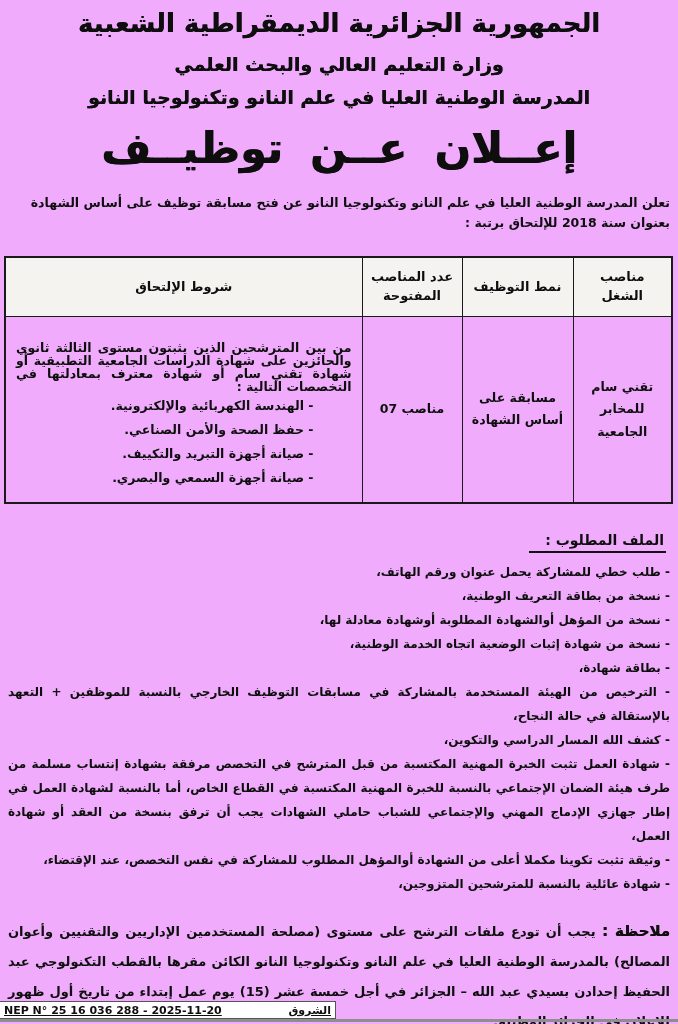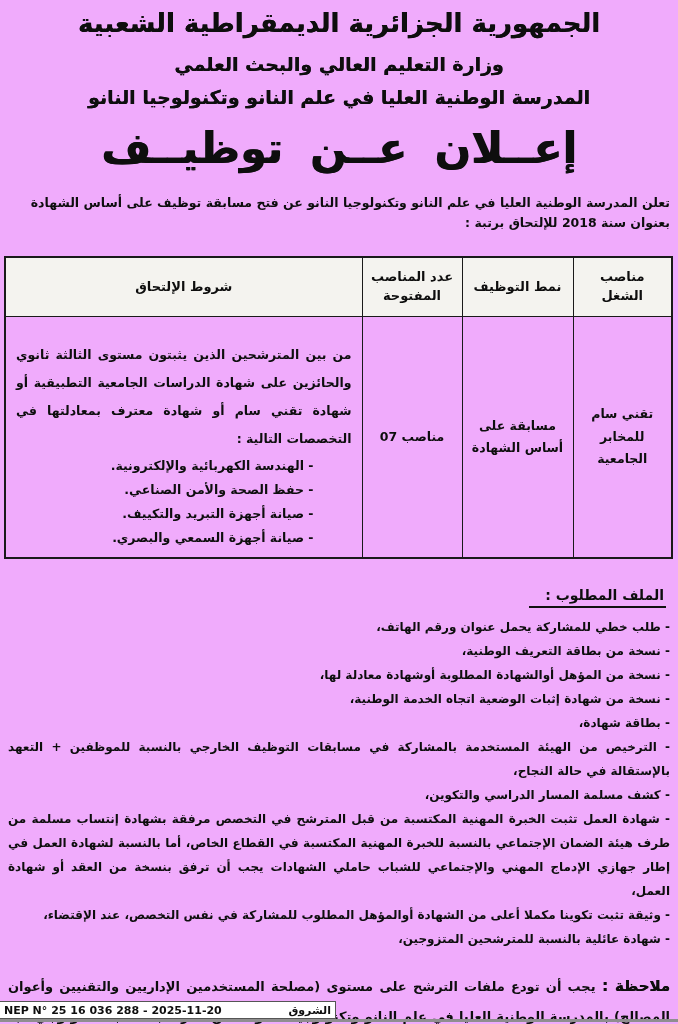--- a/index.html
+++ b/index.html
@@ -40,21 +40,21 @@
   table.recruit th{
     height:58px;font-size:13px;text-align:center;vertical-align:middle;
     background:#f4f3ef;line-height:1.45;padding:0 6px;
   }
   table.recruit tbody tr{height:186px;}
   td.cell-pos,td.cell-mode,td.cell-count{
     text-align:center;vertical-align:middle;font-size:12.5px;line-height:1.8;padding:0 6px;
   }
   td.cell-count{direction:ltr;}
   td.cell-cond{vertical-align:top;padding:24px 10px 8px 10px;font-size:12.5px;}
-  .cond-intro{text-align:justify;text-align-last:right;line-height:28px;}
+  .cond-intro{text-align:justify;text-align-last:right;line-height:13px;}
   .spec-line{text-align:right;margin:2px 38px 0 0;line-height:22px;}
   
   .sec-head-wrap{margin:26px 12px 0 0;padding-left:14px;}
   .sec-head{
     display:inline-block;font-size:14px;font-weight:700;
     border-bottom:2px solid #111;padding:0 2px 3px 16px;
   }
   .req-list{margin:7px 8px 0 8px;}
   .req-item{
     margin:0;font-size:12px;font-weight:700;line-height:24px;
@@ -66,20 +66,21 @@
     line-height:30px;text-align:justify;text-align-last:right;
   }
   .note-label{font-size:15px;text-shadow:0.4px 0 0 currentColor;}
   
   .footer-box{
     position:absolute;left:0;top:1001px;width:336px;height:18px;
     border:1px solid #555;border-left:none;background:#fff;
     display:flex;direction:ltr;justify-content:space-between;align-items:center;
     font-size:11px;font-weight:bold;padding:0 4px;box-sizing:border-box;
     white-space:nowrap;
+    text-decoration:underline;
   }
   .footer-rule{position:absolute;top:1019px;left:0;width:678px;height:3px;background:#8f8f8f;}
 </style>
 </head>
 <body>
 
 <div class="page">
 
   <div class="hdr">
     <div class="hdr-line1">الجمهورية الجزائرية الديمقراطية الشعبية</div>
@@ -125,21 +126,21 @@
     <span class="sec-head">الملف المطلوب :</span>
   </div>
 
   <div class="req-list">
     <p class="req-item">- طلب خطي للمشاركة يحمل عنوان ورقم الهاتف،</p>
     <p class="req-item">- نسخة من بطاقة التعريف الوطنية،</p>
     <p class="req-item">- نسخة من المؤهل أوالشهادة المطلوبة أوشهادة معادلة لها،</p>
     <p class="req-item">- نسخة من شهادة إثبات الوضعية اتجاه الخدمة الوطنية،</p>
     <p class="req-item">- بطاقة شهادة،</p>
     <p class="req-item">- الترخيص من الهيئة المستخدمة بالمشاركة في مسابقات التوظيف الخارجي بالنسبة للموظفين + التعهد بالإستقالة في حالة النجاح،</p>
-    <p class="req-item">- كشف مسلمة المسار الدراسي والتكوين،</p>
+    <p class="req-item">- كشف الله المسار الدراسي والتكوين،</p>
     <p class="req-item">- شهادة العمل تثبت الخبرة المهنية المكتسبة من قبل المترشح في التخصص مرفقة بشهادة إنتساب مسلمة من طرف هيئة الضمان الإجتماعي بالنسبة للخبرة المهنية المكتسبة في القطاع الخاص، أما بالنسبة لشهادة العمل في إطار جهازي الإدماج المهني والإجتماعي للشباب حاملي الشهادات يجب أن ترفق بنسخة من العقد أو شهادة العمل،</p>
     <p class="req-item">- وثيقة تثبت تكوينا مكملا أعلى من الشهادة أوالمؤهل المطلوب للمشاركة في نفس التخصص، عند الإقتضاء،</p>
     <p class="req-item">- شهادة عائلية بالنسبة للمترشحين المتزوجين،</p>
   </div>
 
   <p class="note"><span class="note-label">ملاحظة :</span> <span>يجب أن تودع ملفات الترشح على مستوى (مصلحة المستخدمين الإداريين والتقنيين وأعوان المصالح) بالمدرسة الوطنية العليا في علم النانو وتكنولوجيا النانو الكائن مقرها بالقطب التكنولوجي عبد الحفيظ إحدادن بسيدي عبد الله – الجزائر في أجل خمسة عشر (15) يوم عمل إبتداء من تاريخ أول ظهور للإعلان في الجرائد الوطنية.</span></p>
 
   <div class="footer-box">
     <span>NEP N° 25 16 036 288  -  2025-11-20</span>
     <span>الشروق</span>

